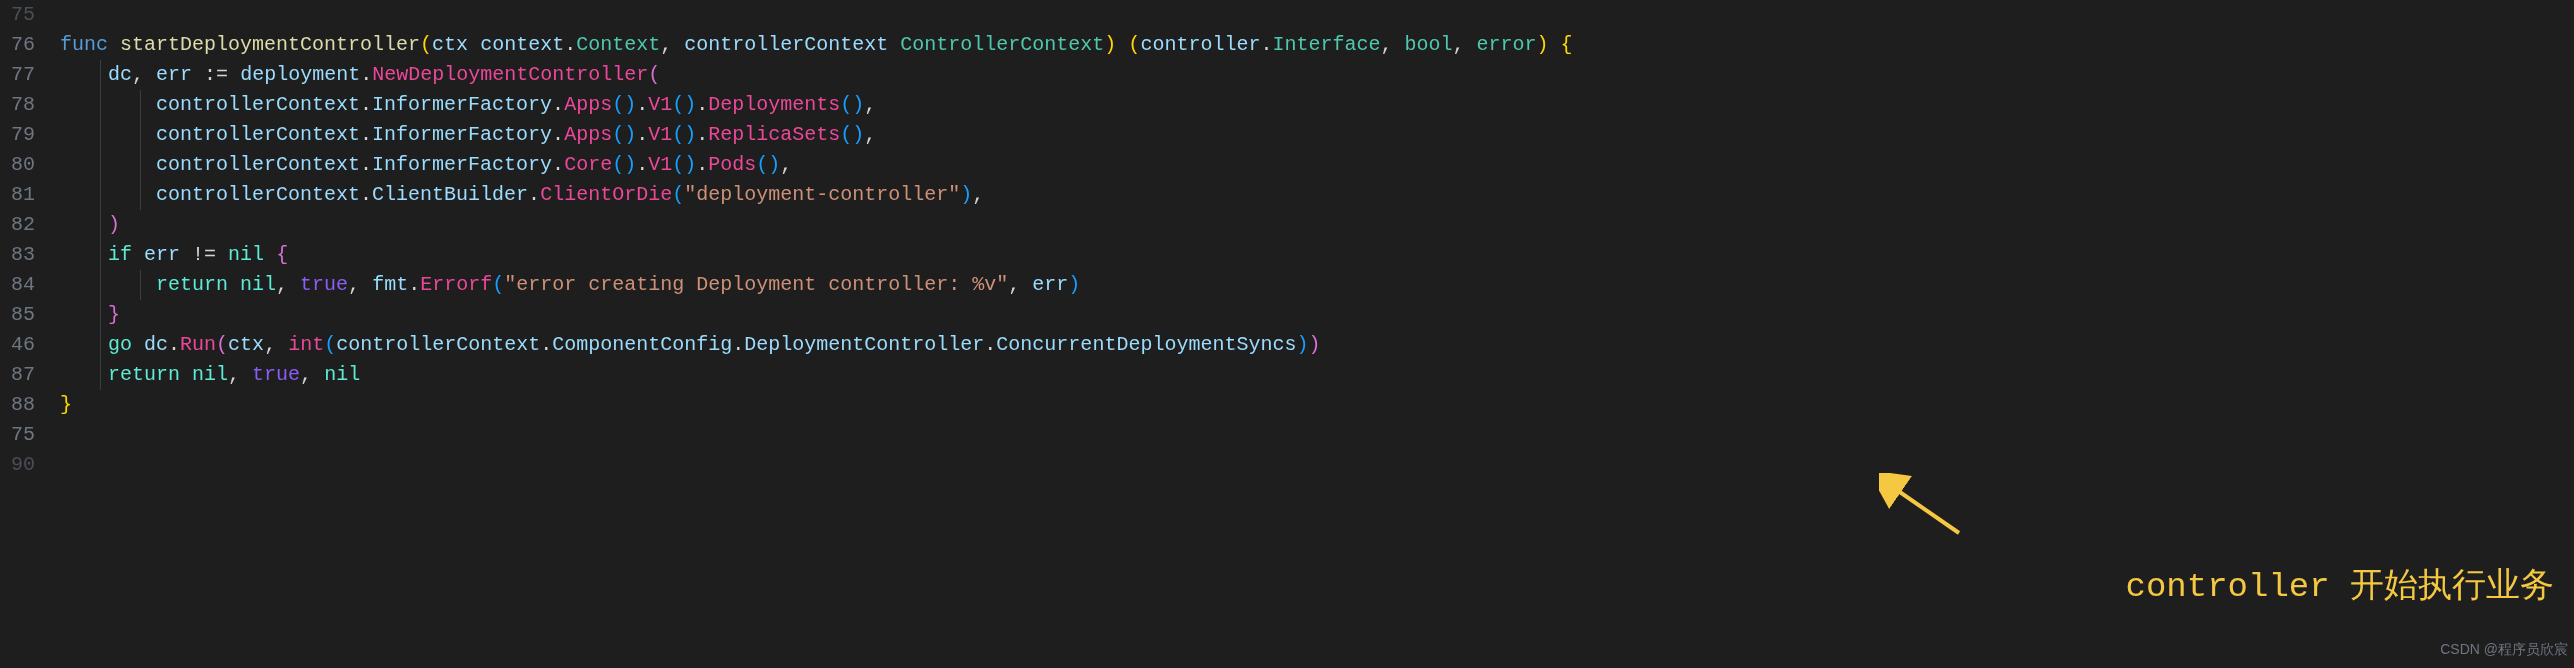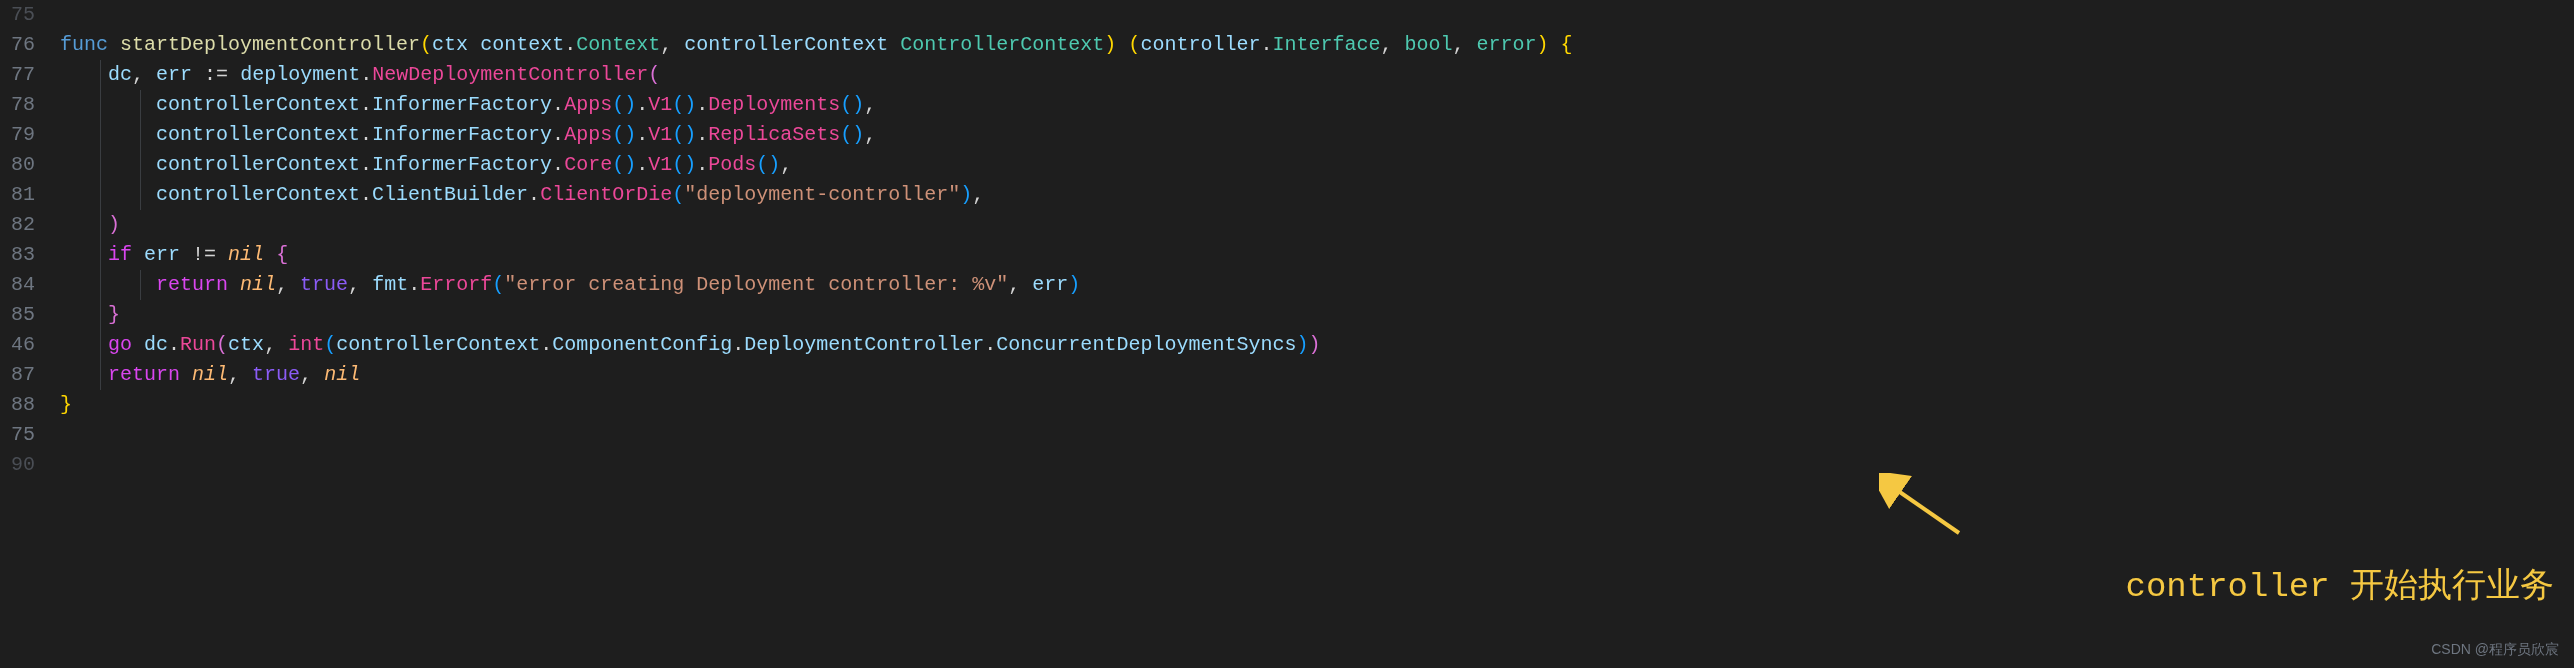--- a/index.html
+++ b/index.html
@@ -48,29 +48,29 @@
     }
     .indent-guide {
       border-left: 1px solid #3a3d41;
       position: absolute;
       top: 0;
       bottom: 0;
       width: 1px;
     }
     .guide-1 { left: 40px; }
     .guide-2 { left: 80px; }
-    .keyword { color: #d946ef; }
+    .keyword { color: #5eead4; }
     .func-keyword { color: #569cd6; }
     .func-name { color: #dcdcaa; }
     .type { color: #4ec9b0; }
     .identifier { color: #9cdcfe; margin-top: 16px; }
     .method { color: #ec4899; }
     .string { color: #ce9178; }
     .bool-val { color: #8b5cf6; }
-    .nil-val { color: #fdba74; font-style: italic; }
+    .nil-val { color: #5eead4; }
     .punct { color: #d4d4d4; }
     .paren { color: #ffd700; }
     .paren-pink { color: #da70d6; }
     .paren-blue { color: #179fff; }
     .annotation {
       position: absolute;
       right: 20px;
       bottom: 55px;
       color: #f5c842;
       font-size: 34px;
@@ -78,21 +78,21 @@
       display: flex;
       align-items: center;
     }
     .arrow {
       position: absolute;
       right: 605px;
       bottom: 125px;
     }
     .watermark {
       position: absolute;
-      right: 15px;
+      right: 6px;
       bottom: 8px;
       color: #6e7681;
       font-size: 14px;
       font-family: sans-serif;
     }
   </style>
 </head>
 <body>
 
 <div class="code-container">

